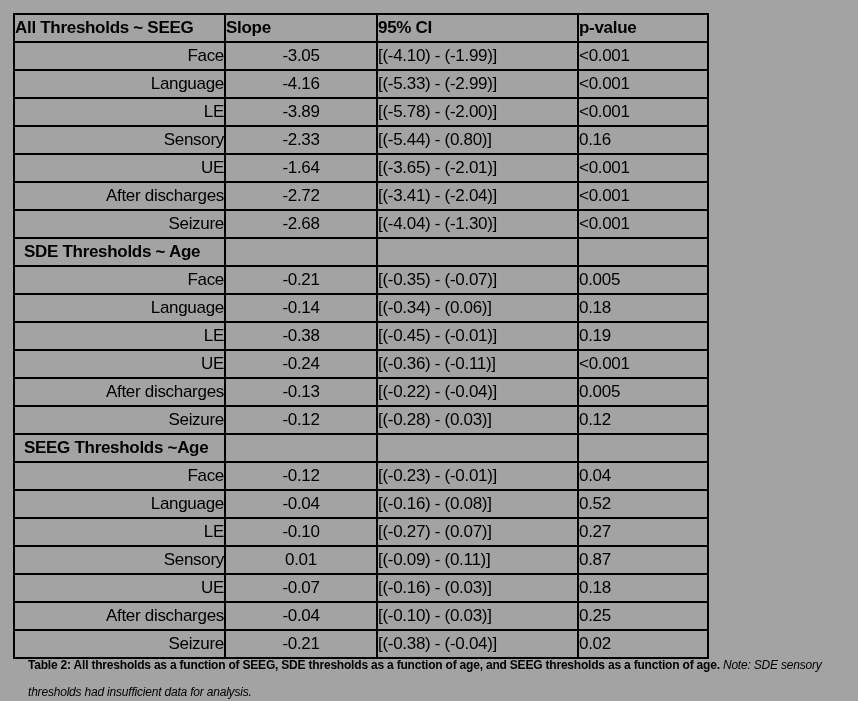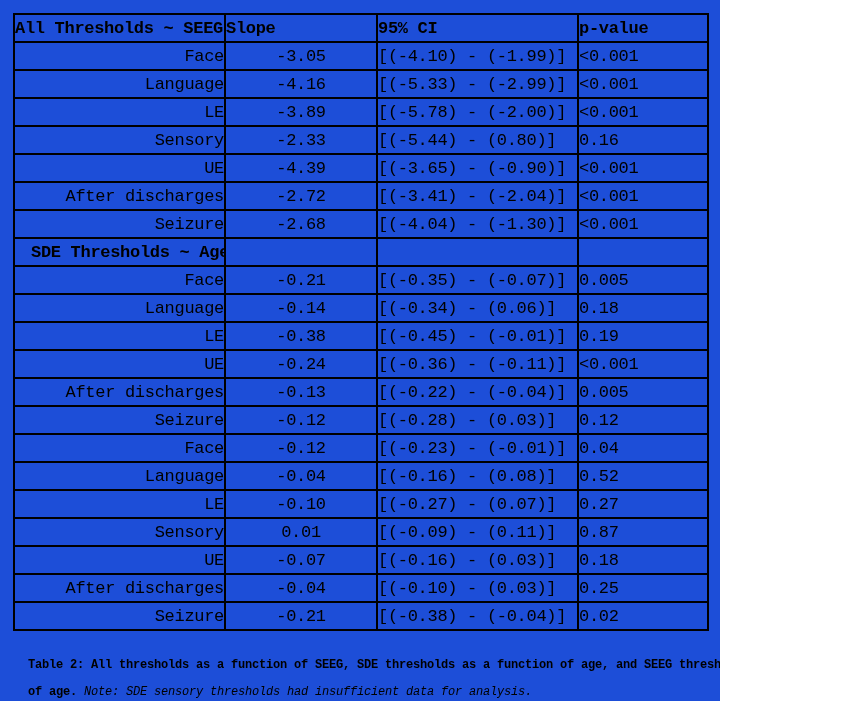--- a/index.html
+++ b/index.html
@@ -4,25 +4,24 @@
 <style>
   html, body {
     margin: 0;
     padding: 0;
     background: #ffffff;
     font-family: "Liberation Sans", sans-serif;
     color: #000000;
   }
   .page {
     position: relative;
-    width: 720px;
+    width: 858px;
     height: 701px;
-    background: #1d4ed8;
+    background: #a3a3a3;
     overflow: hidden;
-    font-family: Liberation Mono, monospace;
   }
   table.results-table {
     position: absolute;
     left: 13px;
     top: 13px;
     border-collapse: collapse;
     table-layout: fixed;
     width: 687px;
     letter-spacing: -0.3px;
   }
@@ -45,21 +44,21 @@
     font-weight: bold;
     padding-left: 9px;
   }
   td.col-label { text-align: right; }
   td.col-slope { text-align: center; }
   td.col-ci    { text-align: left; padding-left: 9px; margin-left: 21px; }
   td.col-p     { text-align: left; padding-left: 11px; }
   tr.section td.sect-label {
     font-weight: bold;
     text-align: left;
-    padding-left: 16px;
+    padding-left: 9px;
   }
   .caption {
     position: absolute;
     left: 14px;
     top: 638px;
     width: 836px;
     margin: 14px;
     font-size: 12px;
     line-height: 27px;
     letter-spacing: -0.2px;
@@ -101,22 +100,22 @@
           <td class="c3 col-p">&lt;0.001</td>
         </tr>
         <tr>
           <td class="c0 col-label">Sensory</td>
           <td class="c1 col-slope">-2.33</td>
           <td class="c2 col-ci">[(-5.44) - (0.80)]</td>
           <td class="c3 col-p">0.16</td>
         </tr>
         <tr>
           <td class="c0 col-label">UE</td>
-          <td class="c1 col-slope">-4.39</td>
-          <td class="c2 col-ci">[(-3.65) - (-0.90)]</td>
+          <td class="c1 col-slope">-1.64</td>
+          <td class="c2 col-ci">[(-3.65) - (-2.01)]</td>
           <td class="c3 col-p">&lt;0.001</td>
         </tr>
         <tr>
           <td class="c0 col-label">After discharges</td>
           <td class="c1 col-slope">-2.72</td>
           <td class="c2 col-ci">[(-3.41) - (-2.04)]</td>
           <td class="c3 col-p">&lt;0.001</td>
         </tr>
         <tr>
           <td class="c0 col-label">Seizure</td>
@@ -159,20 +158,26 @@
           <td class="c1 col-slope">-0.13</td>
           <td class="c2 col-ci">[(-0.22) - (-0.04)]</td>
           <td class="c3 col-p">0.005</td>
         </tr>
         <tr>
           <td class="c0 col-label">Seizure</td>
           <td class="c1 col-slope">-0.12</td>
           <td class="c2 col-ci">[(-0.28) - (0.03)]</td>
           <td class="c3 col-p">0.12</td>
         </tr>
+        <tr class="section">
+          <td class="c0 sect-label">SEEG Thresholds ~Age</td>
+          <td class="c1"></td>
+          <td class="c2"></td>
+          <td class="c3"></td>
+        </tr>
         <tr>
           <td class="c0 col-label">Face</td>
           <td class="c1 col-slope">-0.12</td>
           <td class="c2 col-ci">[(-0.23) - (-0.01)]</td>
           <td class="c3 col-p">0.04</td>
         </tr>
         <tr>
           <td class="c0 col-label">Language</td>
           <td class="c1 col-slope">-0.04</td>
           <td class="c2 col-ci">[(-0.16) - (0.08)]</td>

